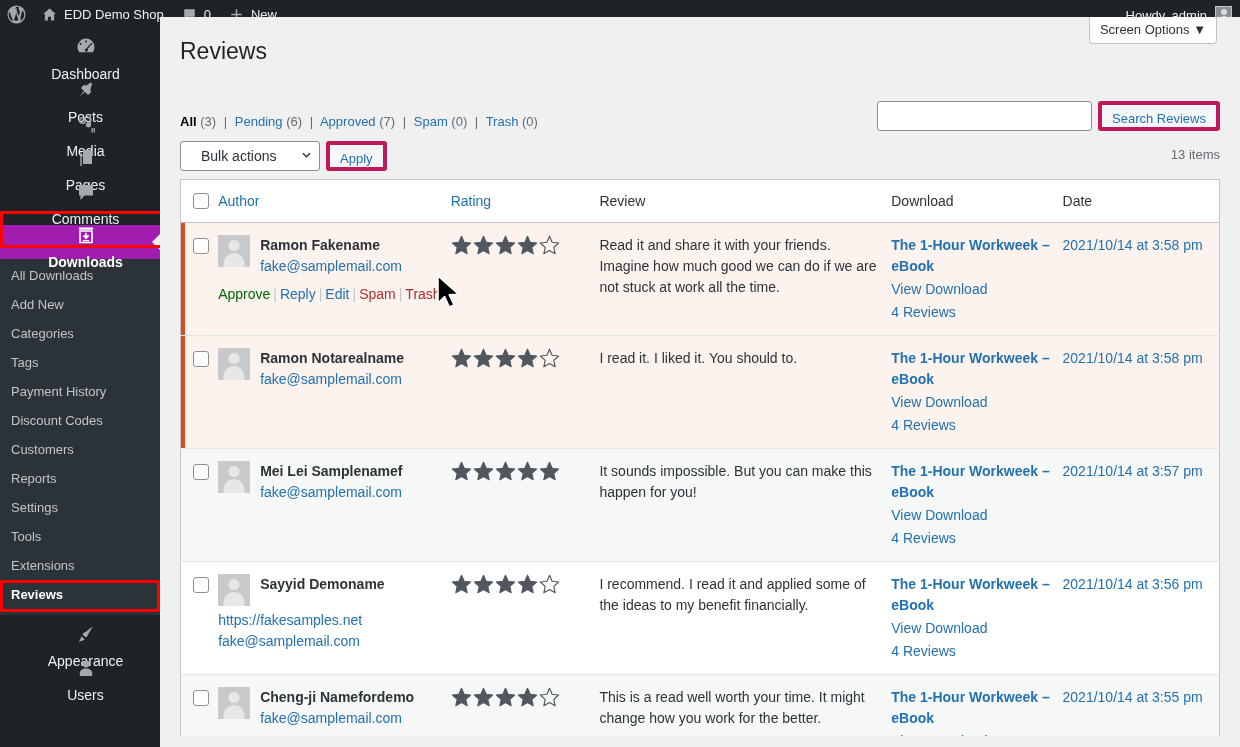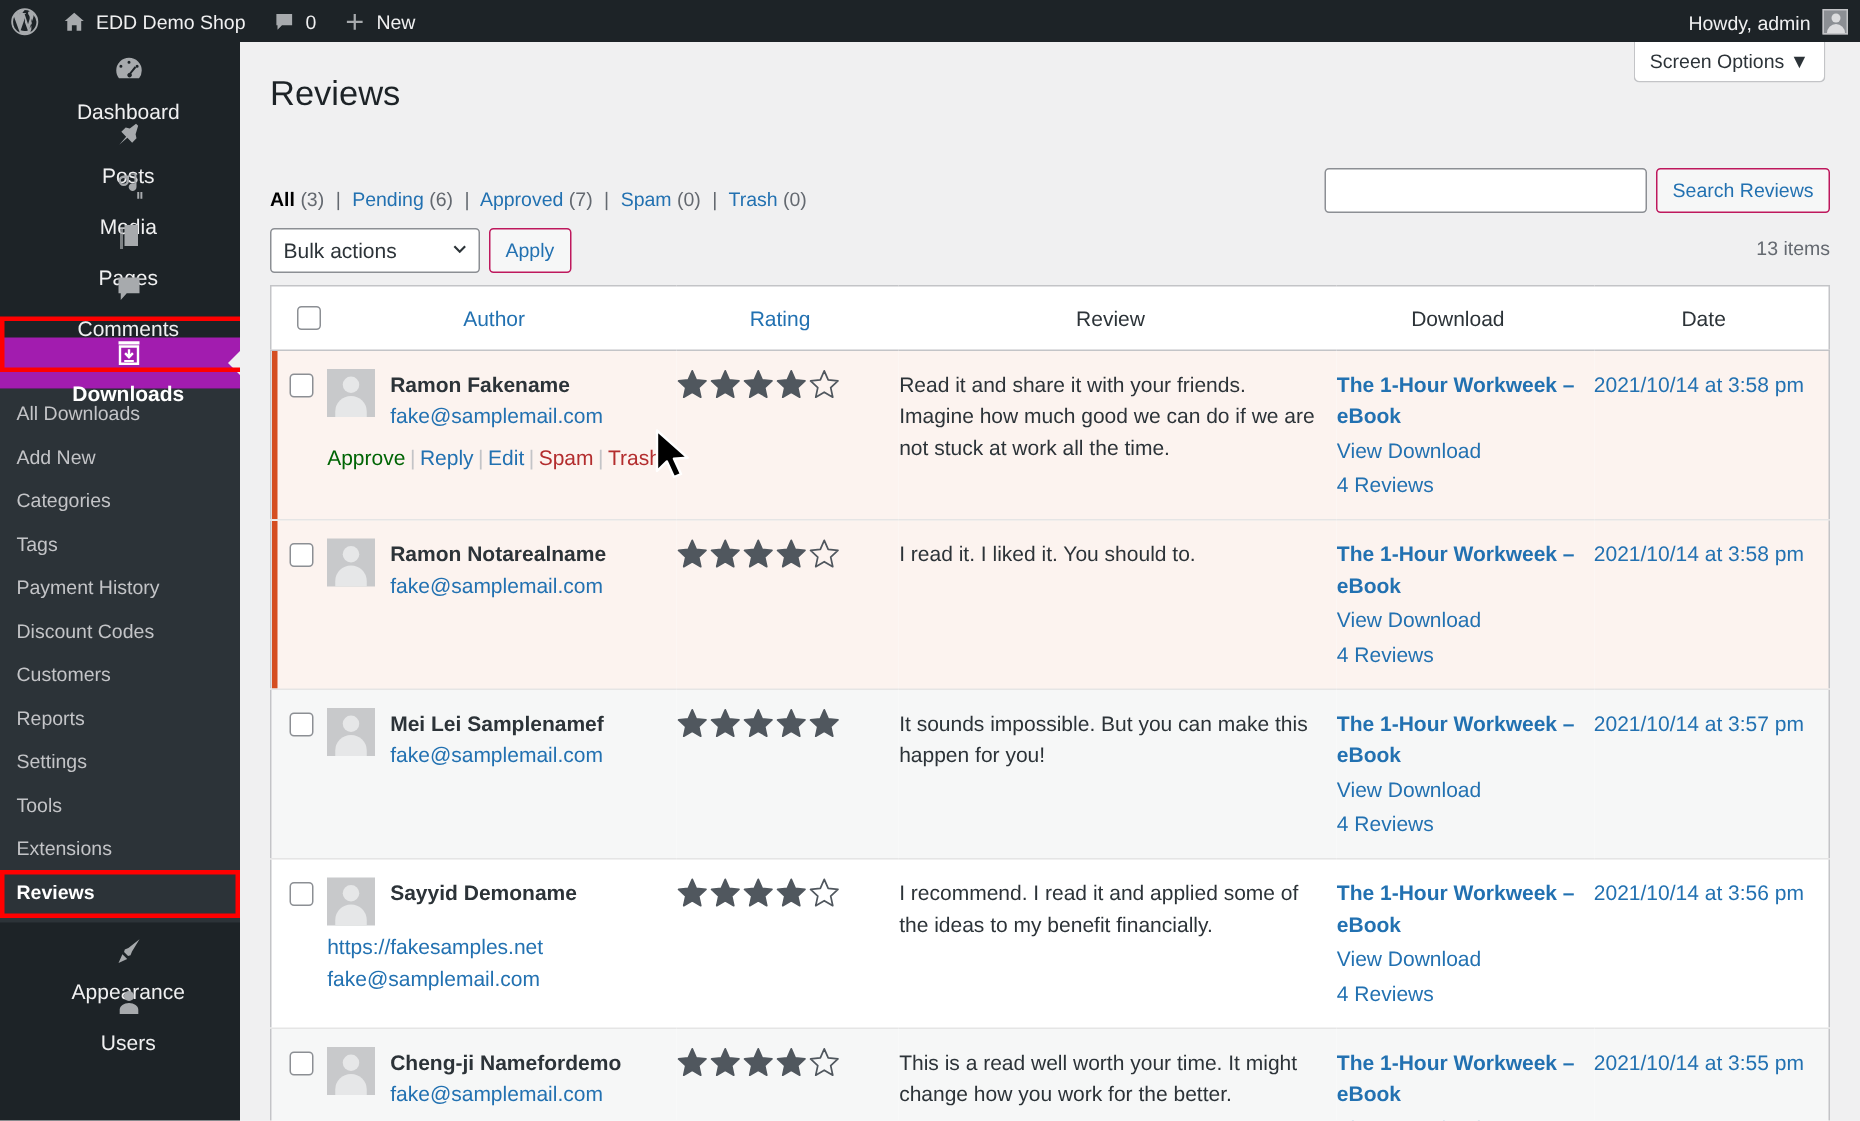--- a/index.html
+++ b/index.html
@@ -58,21 +58,21 @@
   .submenu { background: #2c3338; padding: 2px 0 6px; }
   .sub-item {
     display: block; padding: 6px 0 6px 11px; color: #c3c4c7; font-size: 13px; line-height: 17px;
   }
   .sub-item.current { color: #fff; font-weight: 600; }
   .menu-sep { height: 9px; }
   .hl-box { position: absolute; border: 3px solid #ff0000; pointer-events: none; }
 
   
   #wpbody {
-    position: absolute; top: 28px; left: 160px; width: 1080px; height: 719px;
+    position: absolute; top: 17px; left: 160px; width: 1080px; height: 719px;
     background: #f0f0f1; overflow: hidden;
   }
   #screen-options {
     position: absolute; right: 23px; top: 0;
     background: #fff; border: 1px solid #c3c4c7; border-top: none;
     border-radius: 0 0 4px 4px; padding: 5px 10px 6px;
     font-size: 13px; color: #2c3338;
   }
   h1.page-title {
     position: absolute; left: 20px; top: 20px;
@@ -82,34 +82,34 @@
     position: absolute; left: 20px; top: 95px;
     font-size: 13px; color: #646970; line-height: 20px; white-space: nowrap;
   }
   .subsubsub a { color: #2271b1; text-decoration: none; }
   .subsubsub .current { color: #000; font-weight: 600; }
   .subsubsub .count { color: #646970; }
   .subsubsub .sep { color: #646970; padding: 0 4px; }
 
   .tablenav-top { position: absolute; left: 20px; top: 124px; display: flex; gap: 6px; }
   select.bulk {
-    width: 140px; height: 30px; padding: 0 24px 0 8px;
+    width: 140px; height: 30px; padding: 0 24px 0 20px;
     font-size: 14px; font-family: "Liberation Sans", sans-serif;
     border: 1px solid #8c8f94; border-radius: 3px; background: #fff; color: #2c3338;
     -webkit-appearance: none; appearance: none;
   }
   .sel-wrap { position: relative; }
   .sel-wrap .chev {
     position: absolute; right: 9px; top: 11px; width: 9px; height: 6px;
     pointer-events: none;
   }
   .btn {
     height: 30px; padding: 0 10px; font-size: 13px;
     font-family: "Liberation Sans", sans-serif;
-    background: #f6f7f7; border: 1px solid #be185d; border-radius: 3px;
+    background: #f6f7f7; border: 4px solid #be185d; border-radius: 3px;
     color: #2271b1; cursor: pointer; line-height: 28px;
   }
   .search-box { position: absolute; right: 20px; top: 84px; display: flex; gap: 6px; }
   .search-box input[type=search] {
     width: 215px; height: 30px; padding: 0 8px; font-size: 14px;
     font-family: "Liberation Sans", sans-serif;
     border: 1px solid #8c8f94; border-radius: 3px; background: #fff;
   }
   .displaying-num {
     position: absolute; right: 20px; top: 130px;
@@ -117,21 +117,21 @@
   }
 
   
   table.wp-list {
     position: absolute; left: 20px; top: 162px; width: 1040px;
     border-collapse: collapse; background: #fff;
     border: 1px solid #c3c4c7; border-bottom: none;
     font-size: 14px; color: #2c3338;
   }
   table.wp-list thead th {
-    text-align: center; font-weight: 400; font-size: 14px;
+    text-align: left; font-weight: 400; font-size: 14px;
     padding: 10px 10px 10px 0; vertical-align: middle;
     border-bottom: 1px solid #c3c4c7; color: #2c3338; background: #fff;
   }
   table.wp-list thead th a { color: #2271b1; text-decoration: none; }
   th.cb, td.cb { width: 38px; padding-left: 12px !important; padding-right: 0 !important; }
   th.col-author, td.col-author { width: 215px; }
   th.col-rating, td.col-rating { width: 150px; }
   th.col-review, td.col-review { width: 300px; }
   th.col-download, td.col-download { width: 175px; }
   th.col-date, td.col-date { width: 160px; }

